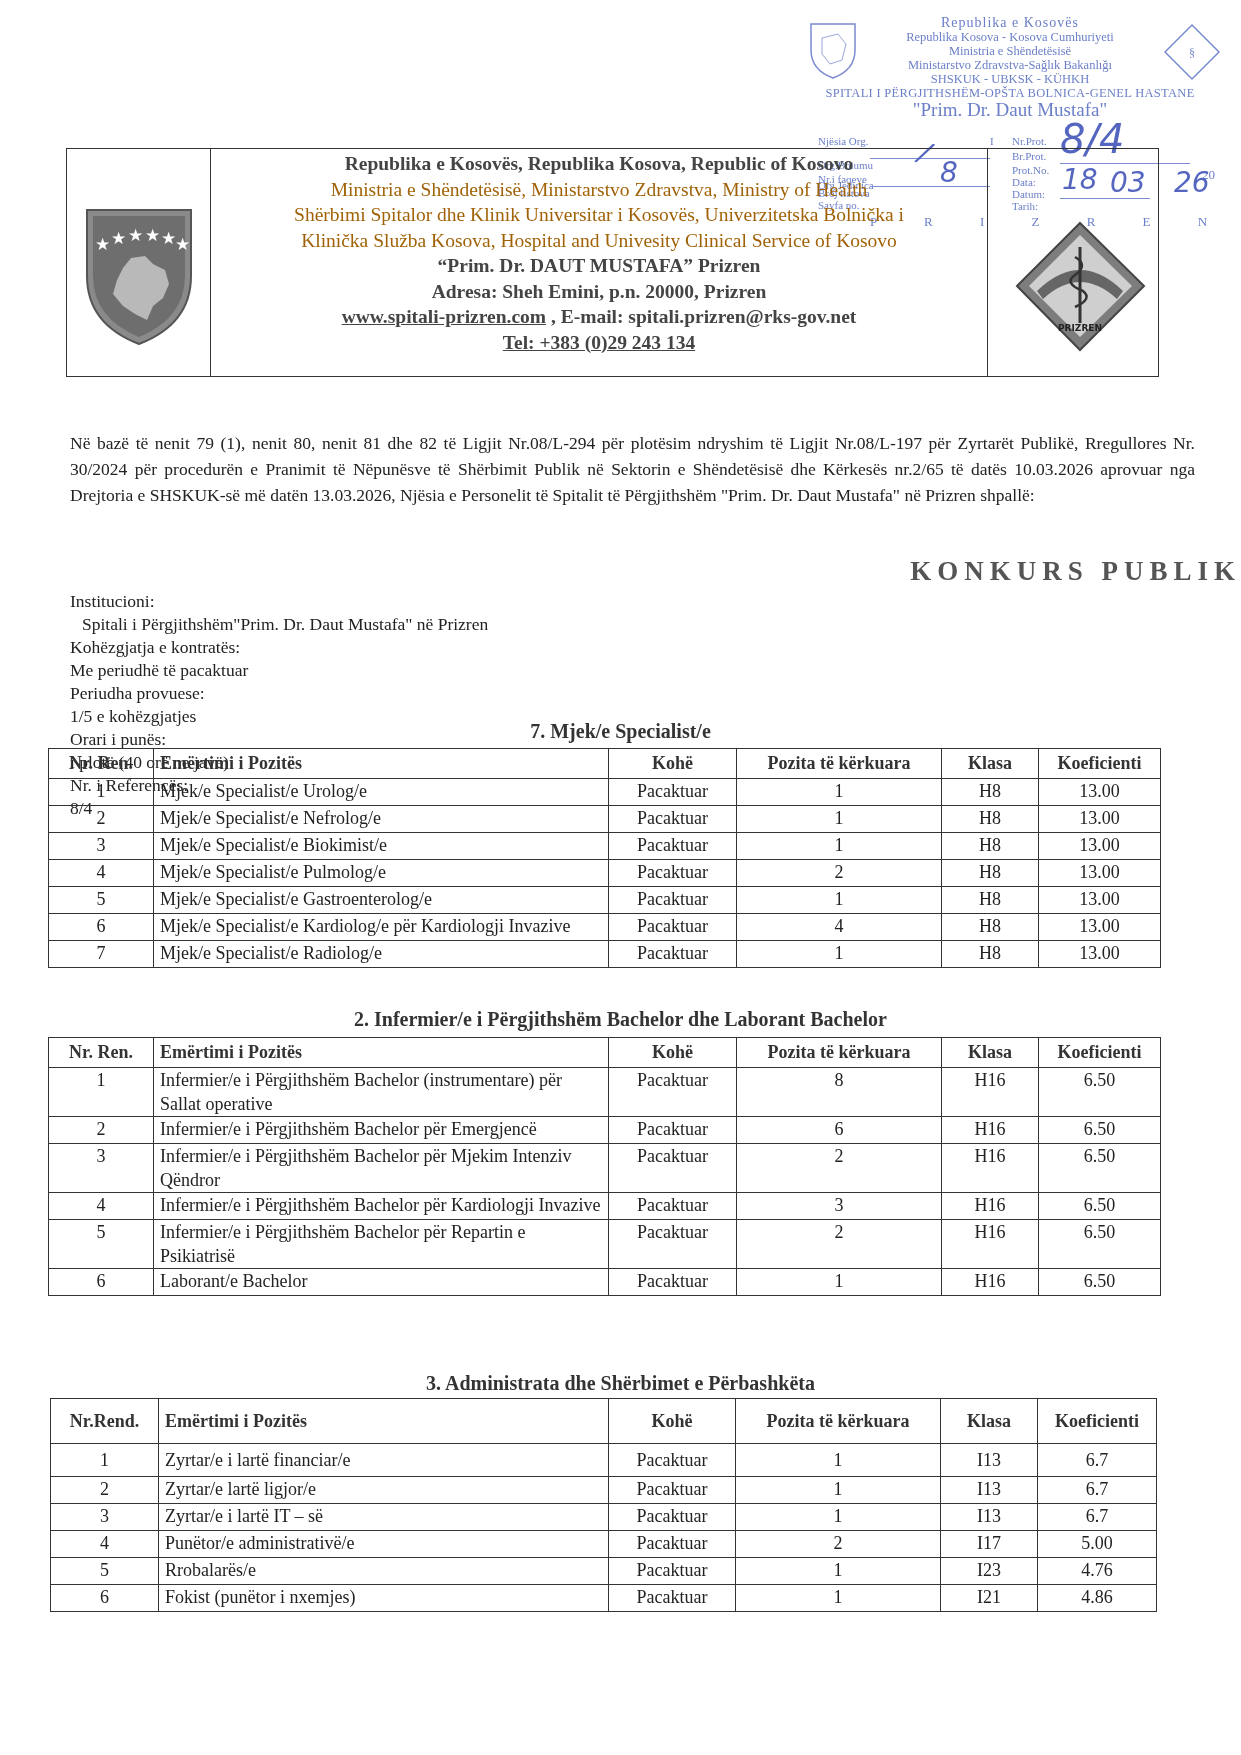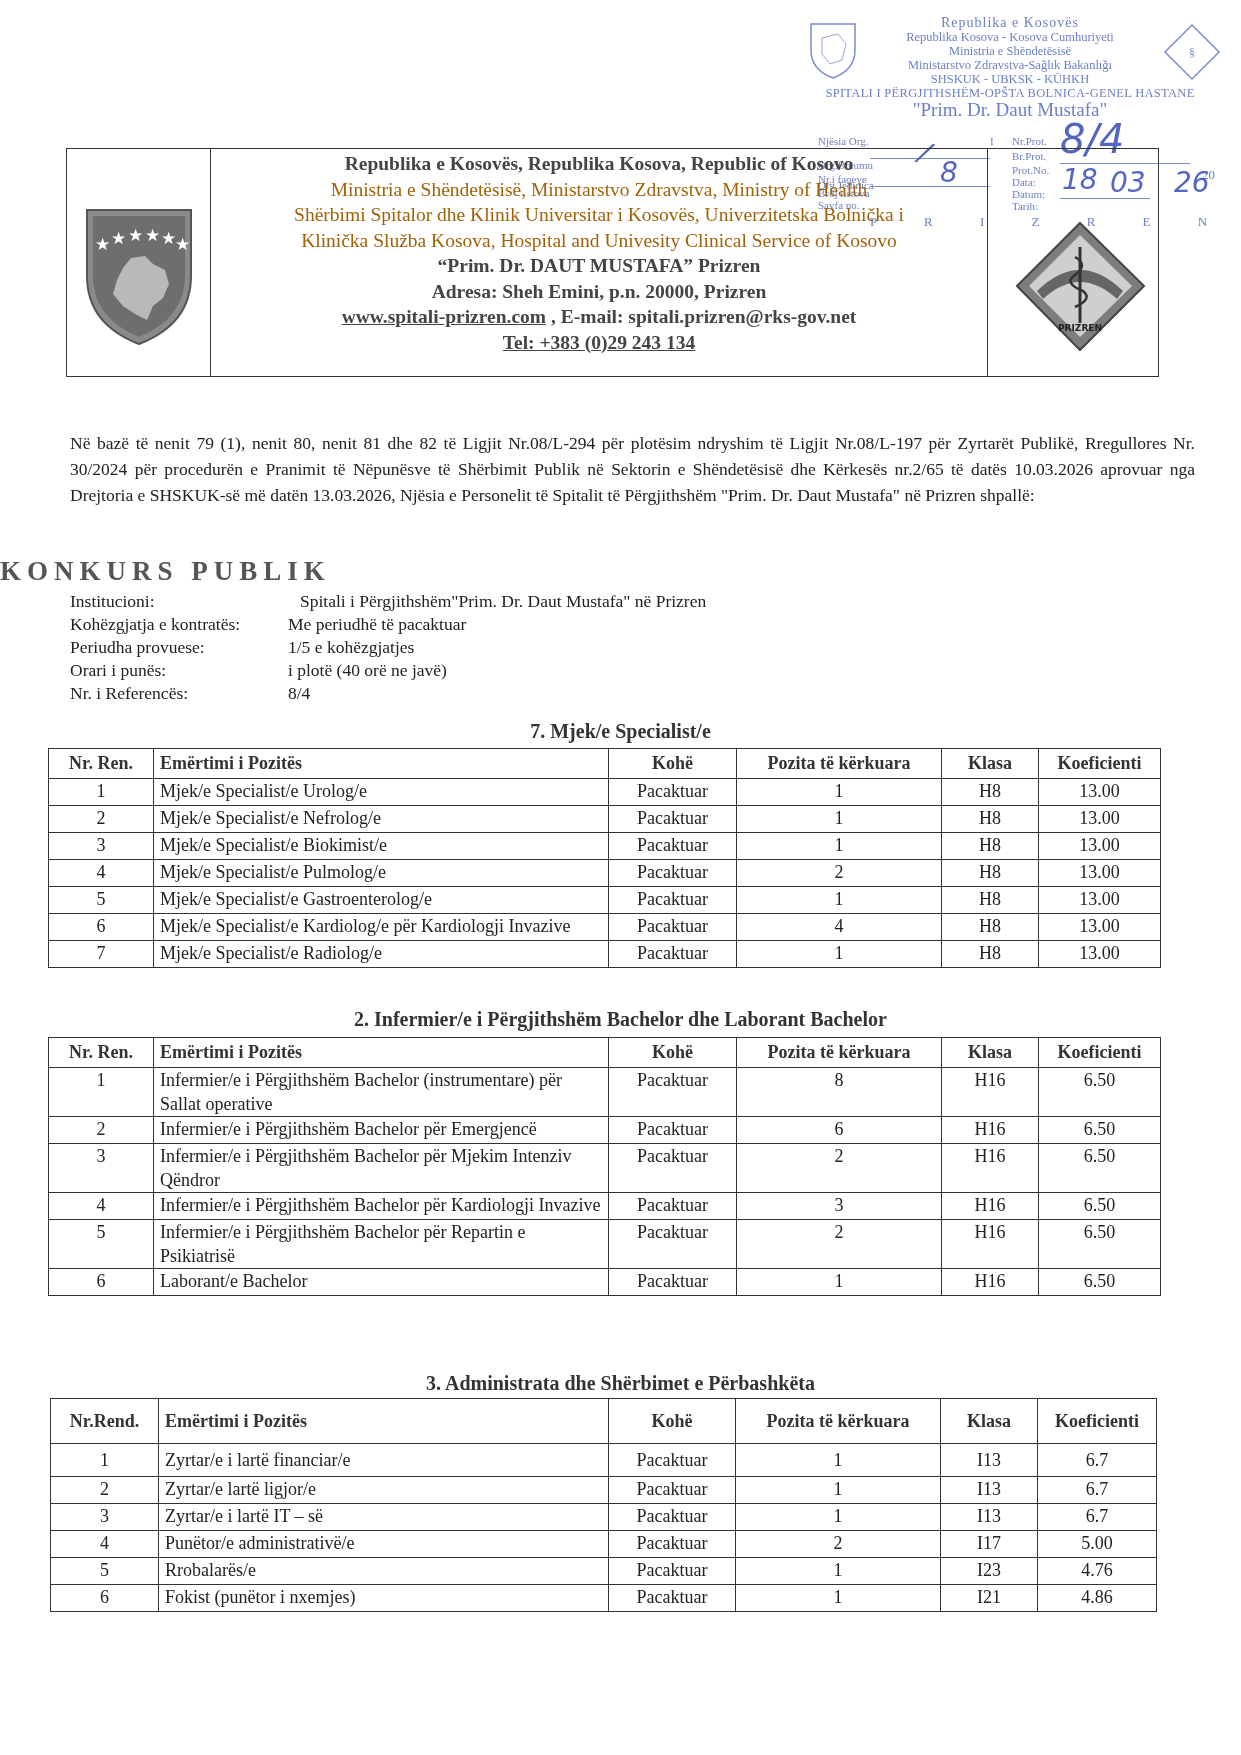--- a/index.html
+++ b/index.html
@@ -25,24 +25,24 @@
   .coat { position: absolute; left: 16px; top: 57px; width: 112px; height: 140px; }
   .hospital-logo { position: absolute; left: 25px; top: 70px; width: 135px; height: 135px; }
   .header-text { position: absolute; left: 143px; right: 170px; top: 2px; text-align: center; font-size: 19.5px; line-height: 25.5px; }
   .header-text .b { font-weight: bold; color: #444; }
   .header-text .n { color: #a16207; }
   .header-text .link { text-decoration: underline; }
 
   
   .intro { position: absolute; left: 70px; top: 430px; width: 1125px; font-size: 17.5px; line-height: 26px; text-align: justify; color: #222; }
 
-  .title { position: absolute; left: 0; width: 1241px; top: 556px; text-align: left; font-size: 27px; font-weight: bold; letter-spacing: 6px; color: #555; }
+  .title { position: absolute; left: 0; width: 1241px; top: 556px; text-align: right; font-size: 27px; font-weight: bold; letter-spacing: 6px; color: #555; }
 
   .meta { position: absolute; left: 70px; top: 590px; font-size: 17.5px; line-height: 23px; color: #222; }
-  .meta-row { display: flex; }
+  .meta-row { display: flex; flex-direction: column; }
   .meta-label { width: 218px; }
   .meta-value { }
 
   .section-title { position: absolute; left: 0; width: 1241px; text-align: center; font-size: 20px; font-weight: bold; color: #333; }
 
   table.pos { position: absolute; border-collapse: collapse; font-size: 18px; color: #222; table-layout: fixed; }
   table.pos th, table.pos td { border: 1px solid #333; padding: 0 6px; vertical-align: top; }
   table.pos th { font-weight: bold; height: 29px; vertical-align: middle; color: #333; }
   table.pos td { height: 26px; line-height: 24px; }
   table.pos .c-nr { text-align: center; }

